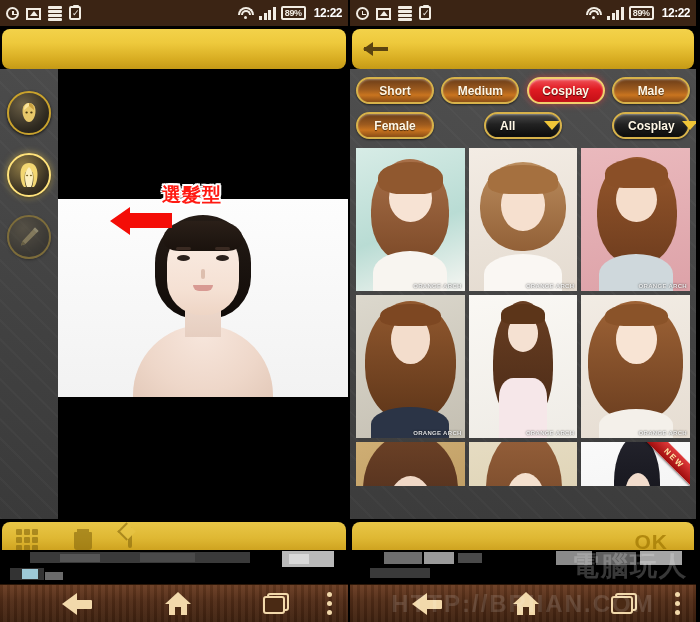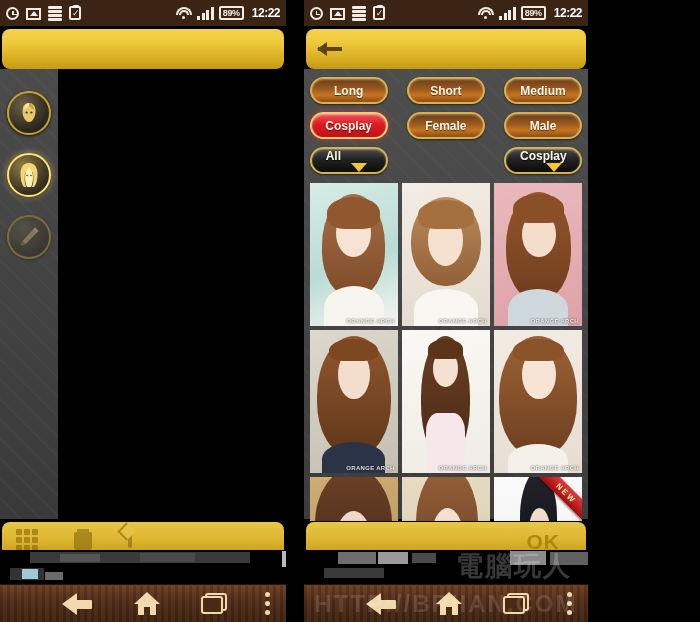--- a/index.html
+++ b/index.html
@@ -2,22 +2,22 @@
 <html><head>
 <meta charset="utf-8">
 <style>
   * { margin:0; padding:0; box-sizing:border-box; }
   html,body{
     width:700px; height:622px; overflow:hidden;
     background:#000;
     font-family:"Liberation Sans", sans-serif;
   }
   .screen{
-    position:relative; width:588px; height:622px;
-    display:flex; background:#000;gap:8px;
+    position:relative; width:696px; height:622px;
+    display:flex; background:#000;
   }
   .phone{
     position:relative; width:350px; height:622px; overflow:hidden;
     background:#000;
   }
 
   
   .statusbar{
     height:26px; background:#3b2414; position:relative;
     display:flex; align-items:center; padding:0 6px;
@@ -246,21 +246,21 @@
     text-shadow:0 1px 1px rgba(0,0,0,.65);
     cursor:pointer; position:relative;
   }
   .fbtn.sel{
     background:linear-gradient(180deg,#f05258 0%,#e01b22 45%,#c20f16 100%);
     border-color:#f0cf6e;
     box-shadow:inset 0 1px 2px rgba(255,255,255,.5), 0 0 7px rgba(240,60,60,.6);
   }
   .fbtn.dark{
     background:linear-gradient(180deg,#4a4a4a 0%,#222 45%,#0b0b0b 100%);
-    justify-content:flex-start; padding-left:14px;flex-direction:column;
+    justify-content:flex-start; padding-left:14px;
   }
   .caret{
     width:0; height:0; margin-left:7px;
     border-left:8px solid transparent; border-right:8px solid transparent;
     border-top:9px solid #f0c538;
   }
   .fbtn.dark .lbl{ margin-right:auto; }
 
   .gridwrap{
     margin-top:9px; height:338px; overflow:hidden; position:relative;
@@ -341,21 +341,21 @@
             justify-content:space-between; margin-right:14px;}
   .nb-menu i{ width:5px; height:5px; border-radius:50%; background:#f2d9ab; display:block;}
 
   .watermark{
     position:absolute; left:0; right:0; bottom:4px;
     text-align:center; color:rgba(255,255,255,.13);
     font-size:24px; font-weight:bold; letter-spacing:2px;
     pointer-events:none; white-space:nowrap;
   }
   .watermark-cn{
-    position:absolute; right:16px; top:548px;
+    position:absolute; right:8px; top:548px;
     color:rgba(255,255,255,.22); font-size:27px; font-weight:bold;
     letter-spacing:2px; pointer-events:none; white-space:nowrap;text-align:right;
   }
   .divider{ width:2px; height:622px; background:#000; }
 </style>
 </head>
 <body>
 
 <div class="screen">
 
@@ -419,20 +419,42 @@
 
           <div class="tool dim">
             <svg width="26" height="26" viewBox="0 0 26 26">
               <path d="M19 3.5 L22.5 7 L9.5 20 L5 21.5 L6.5 17 Z" fill="#d6bf7a"></path>
               <path d="M19 3.5 L22.5 7 L20.7 8.8 L17.2 5.3 Z" fill="#efe0a8"></path>
               <path d="M5 21.5 L6.5 17 L9.5 20 Z" fill="#8d7a3c"></path>
             </svg>
           </div>
         </div>
 
+        <div class="canvas">
+          <div class="photo-strip">
+            <div class="model">
+              <div class="m-hairback"></div>
+              <div class="m-shoulder"></div>
+              <div class="m-neck"></div>
+              <div class="m-face"></div>
+              <div class="m-fringe"></div>
+              <div class="m-brow l"></div>
+                <div class="m-brow r"></div>
+              <div class="m-eye l"></div>
+                <div class="m-eye r"></div>
+              <div class="m-nose"></div>
+              <div class="m-mouth"></div>
+            </div>
+          </div>
+
+          <svg class="arrow" viewBox="0 0 62 28">
+            <path d="M62 6 L20 6 L20 0 L0 14 L20 28 L20 21 L62 21 Z" fill="#f40d07"></path>
+          </svg>
+          <div class="annotation">選髮型</div>
+        </div>
       </div>
 
       <div class="bottombar">
         <div class="bbtn">
           <span class="grid-ico">
             <i></i>
               <i></i>
               <i></i>
               <i></i>
               <i></i>
@@ -512,37 +534,34 @@
     </div>
 
     <div class="app">
       <div class="topbar">
         <span class="backarrow"></span>
       </div>
 
       <div class="chooser">
         <div class="filters">
           <div class="fbtn">
-            <span class="lbl">Long</span>
-          </div>
-          <div class="fbtn">
             <span class="lbl">Short</span>
           </div>
           <div class="fbtn">
             <span class="lbl">Medium</span>
           </div>
           <div class="fbtn sel">
             <span class="lbl">Cosplay</span>
           </div>
 
           <div class="fbtn">
+            <span class="lbl">Male</span>
+          </div>
+          <div class="fbtn">
             <span class="lbl">Female</span>
-          </div>
-          <div class="fbtn">
-            <span class="lbl">Male</span>
           </div>
           <div class="fbtn dark">
             <span class="lbl">All</span>
             <span class="caret"></span>
           </div>
           <div class="fbtn dark">
             <span class="lbl">Cosplay</span>
             <span class="caret"></span>
           </div>
         </div>

